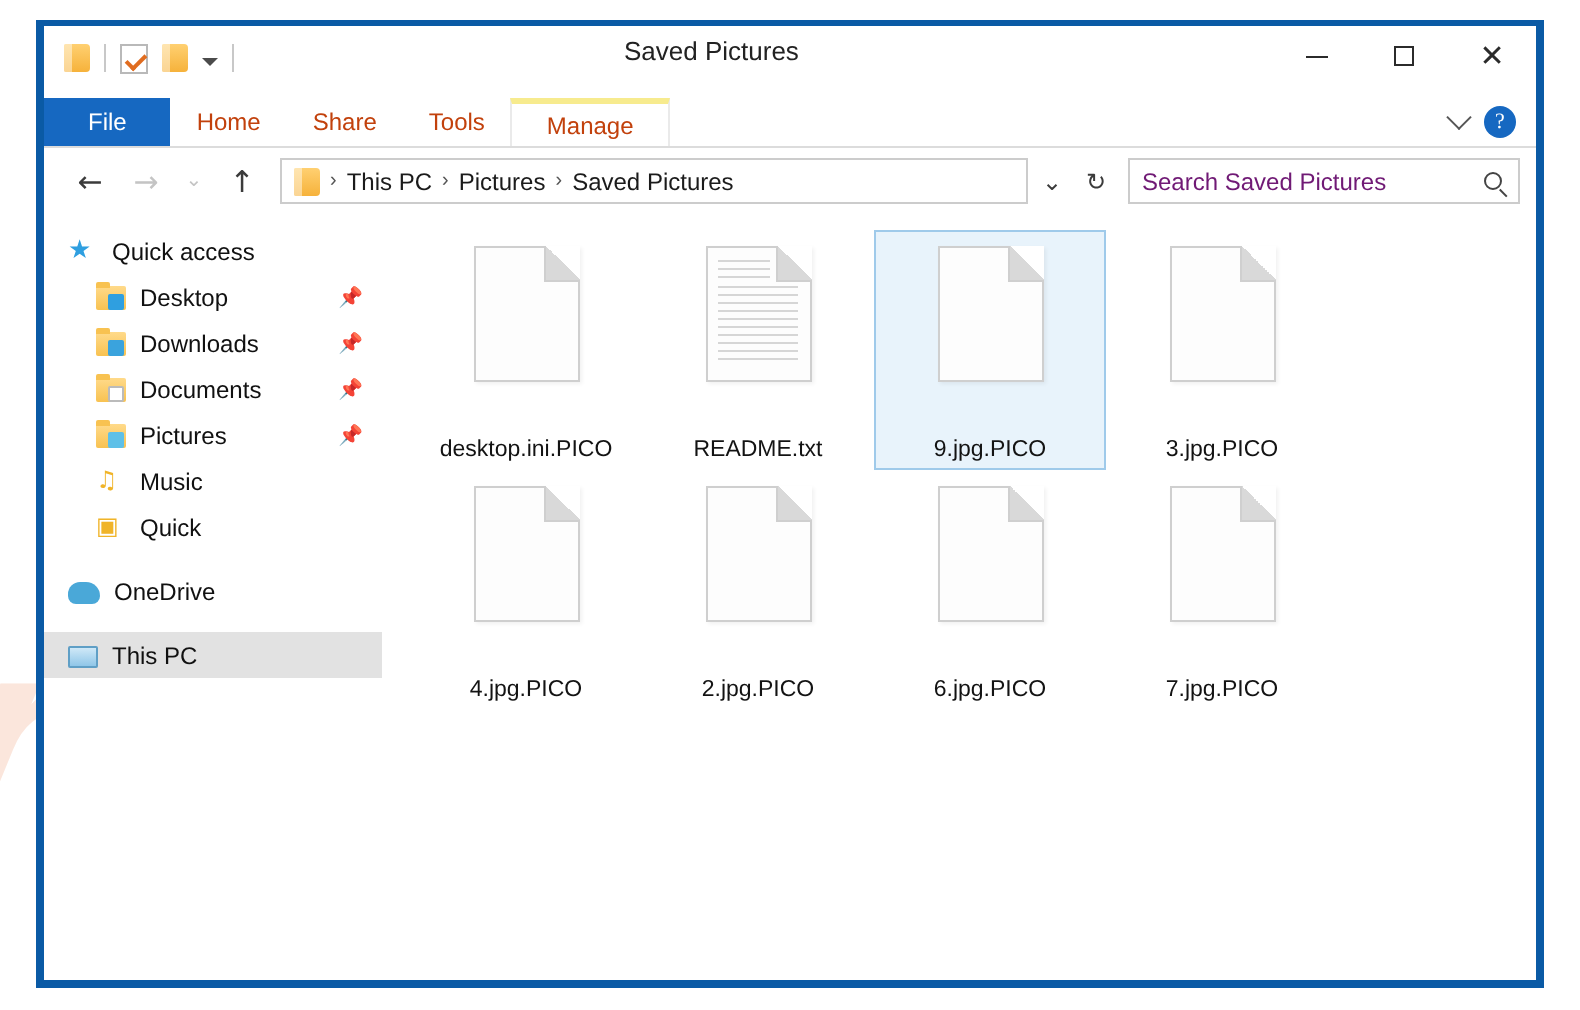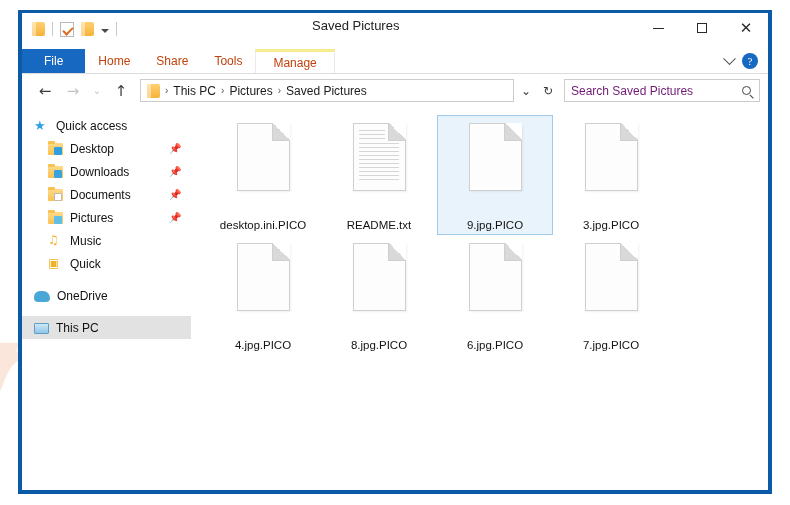--- a/index.html
+++ b/index.html
@@ -573,21 +573,21 @@
           <div class="file-label">3.jpg.PICO</div>
         </div>
 
         <div class="file-item">
           <div class="doc-icon"></div>
           <div class="file-label">4.jpg.PICO</div>
         </div>
 
         <div class="file-item">
           <div class="doc-icon"></div>
-          <div class="file-label">8.jpg.PICO</div>
+          <div class="file-label">2.jpg.PICO</div>
         </div>
 
         <div class="file-item">
           <div class="doc-icon"></div>
           <div class="file-label">6.jpg.PICO</div>
         </div>
 
         <div class="file-item">
           <div class="doc-icon"></div>
           <div class="file-label">7.jpg.PICO</div>

